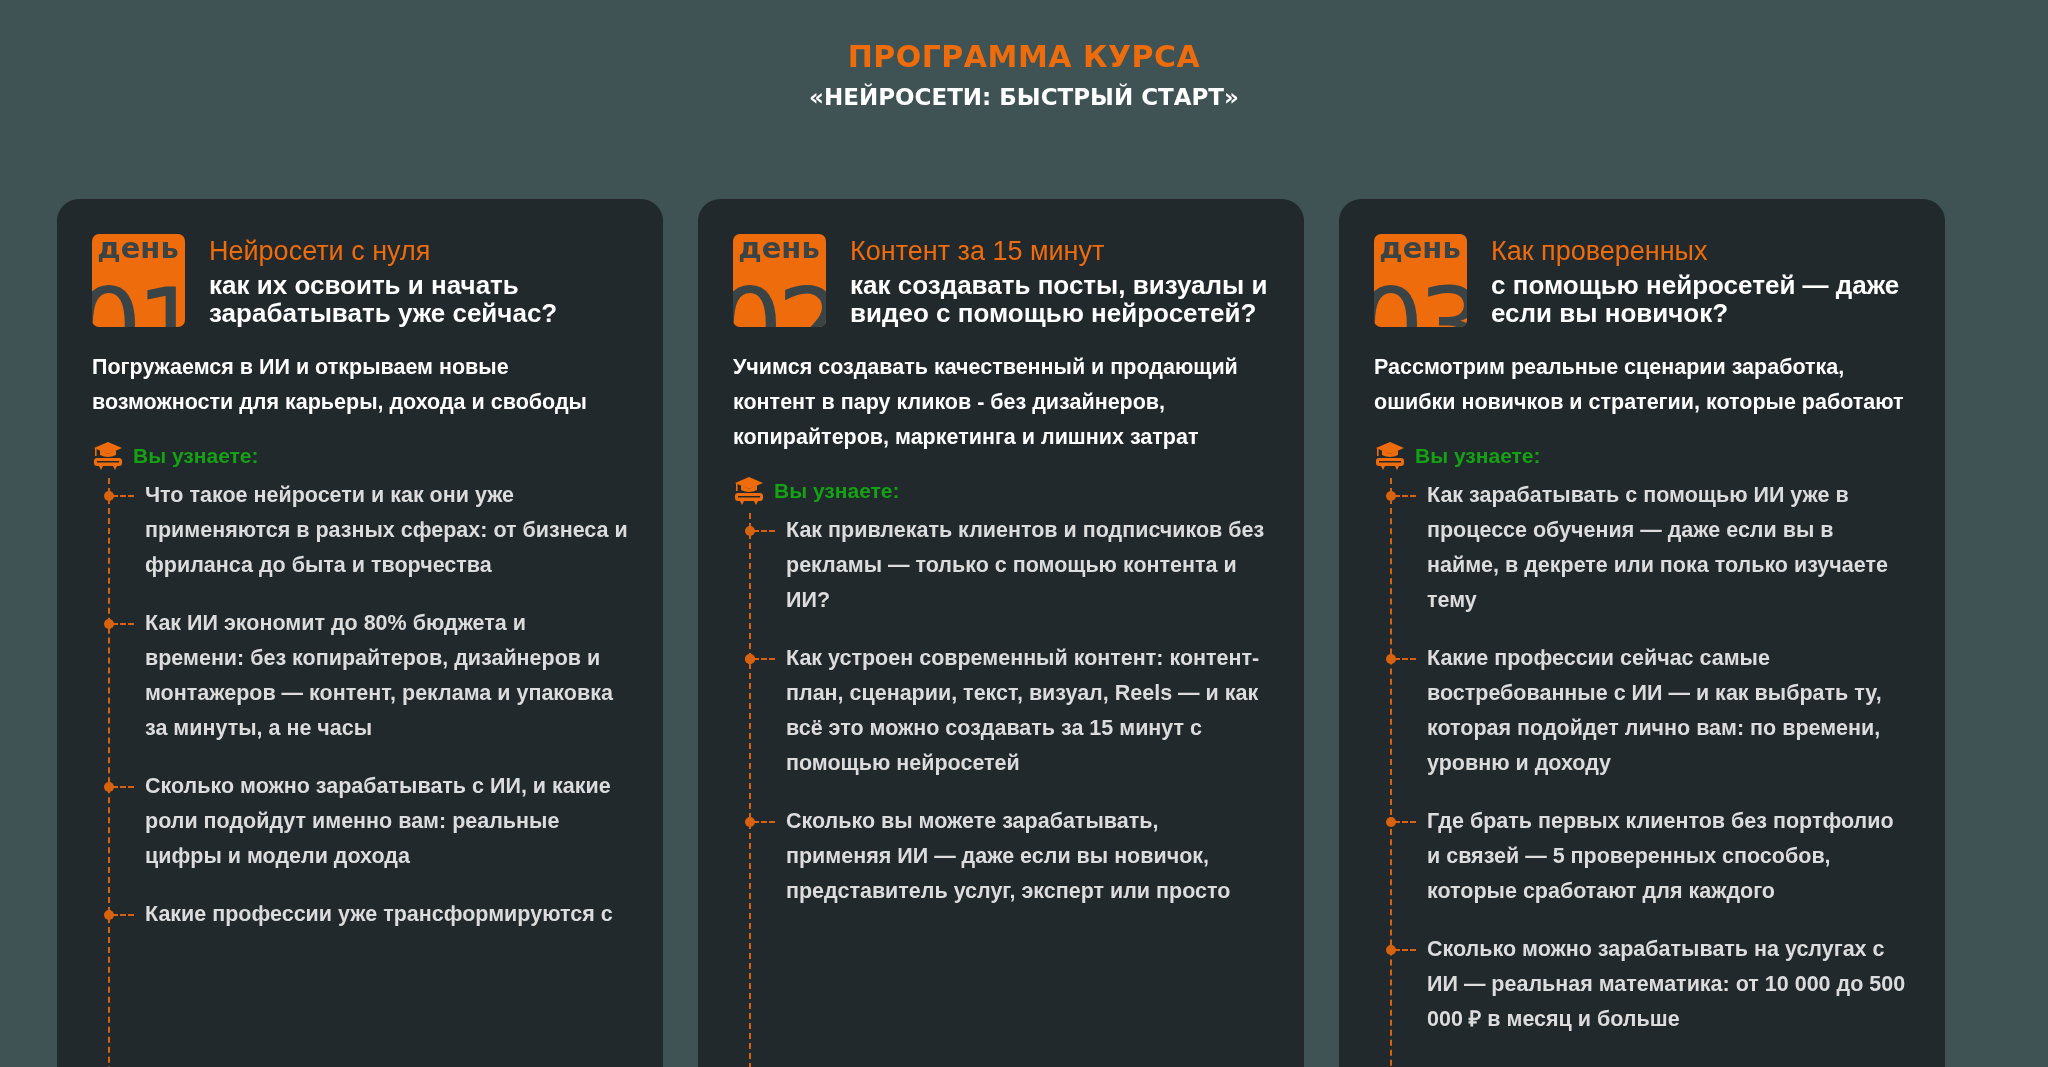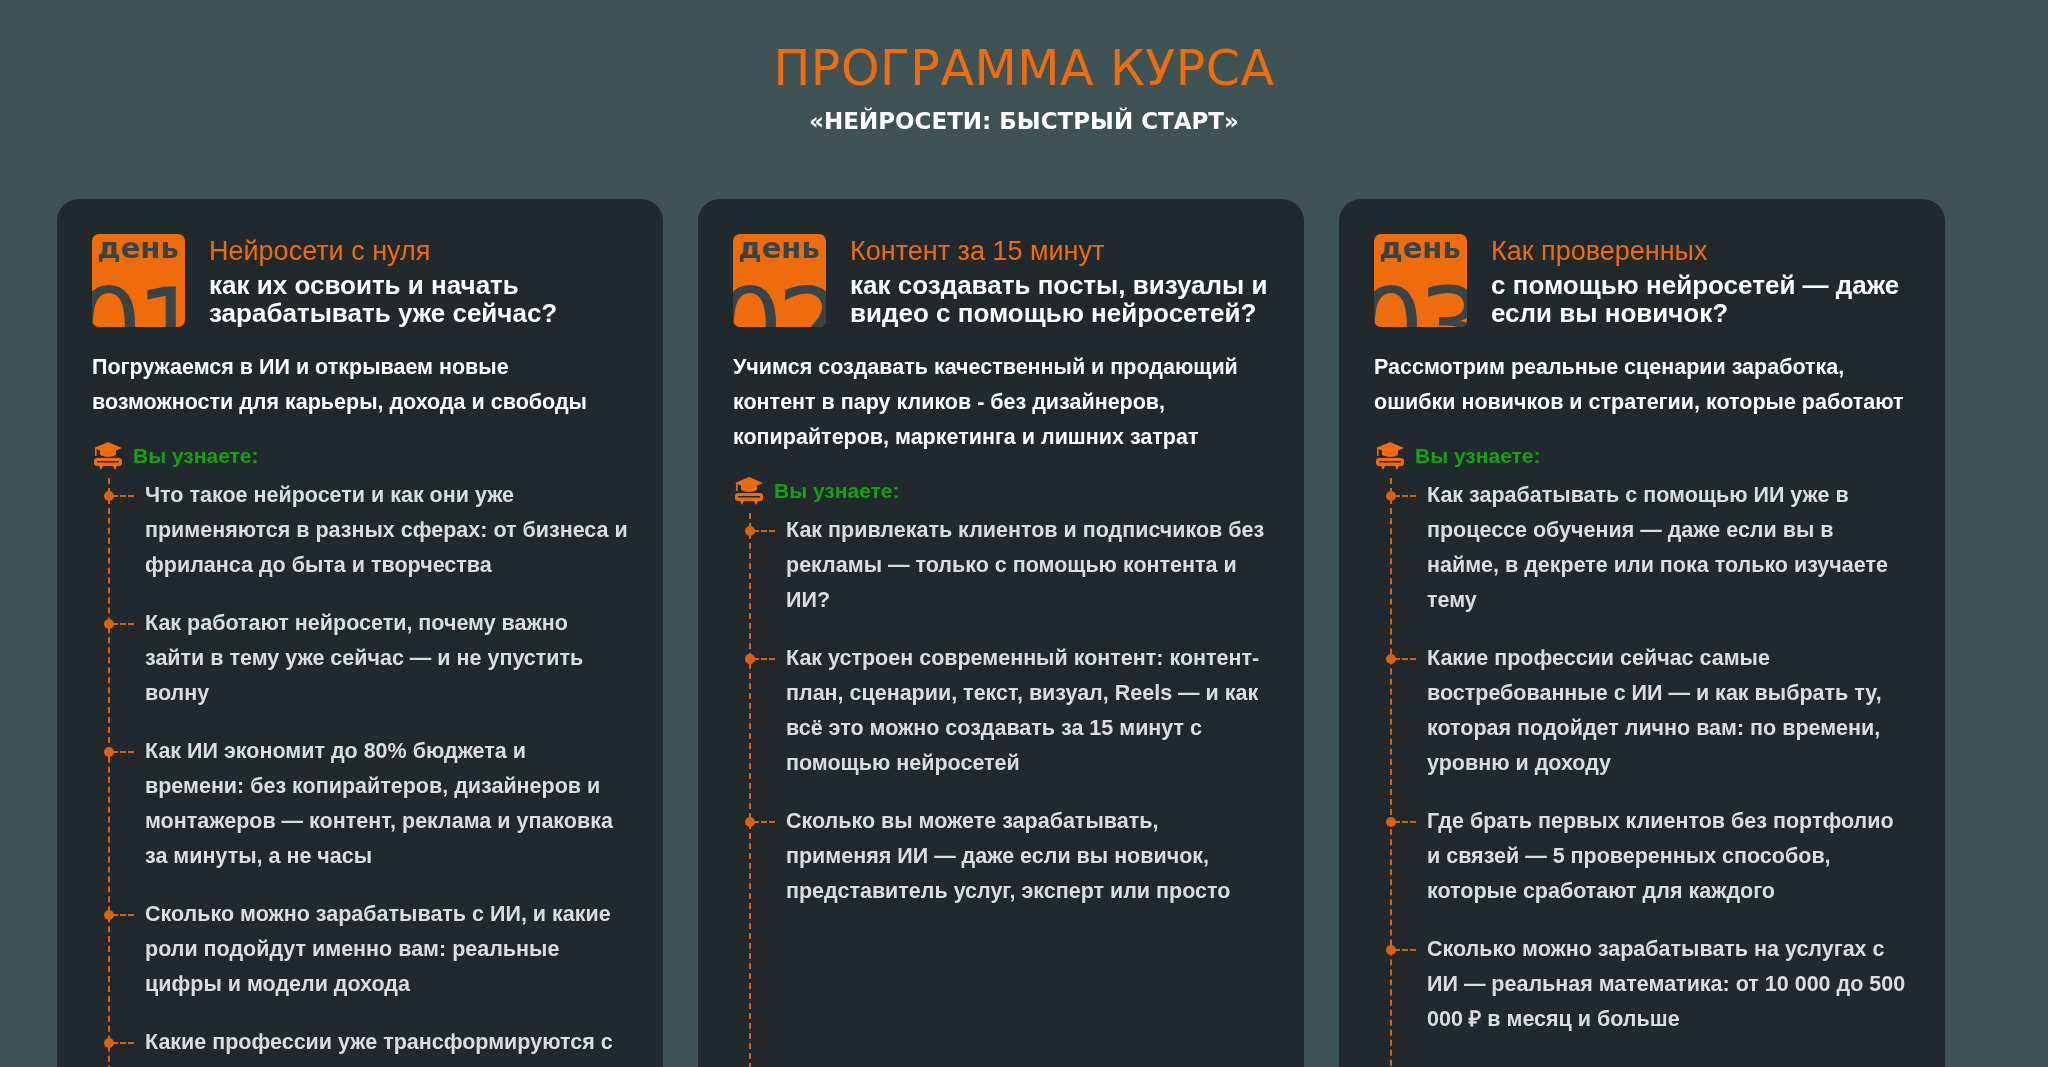--- a/index.html
+++ b/index.html
@@ -4,22 +4,22 @@
 <style>
   html, body { margin:0; padding:0; }
   body {
     width:2048px; height:1067px; overflow:hidden;
     background:#3f5254;
     font-family:"Liberation Sans", sans-serif;
     position:relative;
   }
   .hero { position:absolute; left:0; right:0; top:32px; text-align:center; }
   .hero-title {
-    color:#ee6c0c; font-size:49px; font-weight:400; letter-spacing:0.5px;
-    font-family:"DejaVu Sans", sans-serif; line-height:50px; margin:12px;
+    color:#ee6c0c; font-size:30px; font-weight:700; letter-spacing:0.5px;
+    font-family:"DejaVu Sans", sans-serif; line-height:50px; margin:0;
   }
   .hero-sub {
     color:#ffffff; font-size:23px; font-weight:700; 
     font-family:"DejaVu Sans", sans-serif; line-height:30px;
   }
   .cards { position:absolute; top:199px; left:57px; display:flex; gap:35px; }
   .card {
     width:606px; height:900px; background:#22292c; border-radius:22px;
     box-sizing:border-box; padding:35px 35px 0 35px; position:relative; overflow:hidden;
   }
@@ -90,21 +90,20 @@
         <rect x="3" y="8" width="1.6" height="8" fill="#ee6c0c"></rect>
         <rect x="2" y="18" width="28" height="8" rx="3" fill="#ee6c0c"></rect>
         <rect x="5" y="21" width="22" height="1.5" fill="#22292c"></rect>
         <path d="M7 26 L9 30 L11 26 Z M21 26 L23 30 L25 26 Z" fill="#ee6c0c"></path>
       </svg>
       <span class="learn-label">Вы узнаете:</span>
     </div>
     <div class="list">
       <div class="vline"></div>
       <div class="item"><span class="dot"></span><span class="dash"></span><span>Что такое нейросети и как они уже применяются в разных сферах: от бизнеса и фриланса до быта и творчества</span></div>
-      <div class="item"><span class="dot"></span><span class="dash"></span><span>Как работают нейросети, почему важно зайти в тему уже сейчас — и не упустить волну</span></div>
       <div class="item"><span class="dot"></span><span class="dash"></span><span>Как ИИ экономит до 80% бюджета и времени: без копирайтеров, дизайнеров и монтажеров — контент, реклама и упаковка за минуты, а не часы</span></div>
       <div class="item"><span class="dot"></span><span class="dash"></span><span>Сколько можно зарабатывать с ИИ, и какие роли подойдут именно вам: реальные цифры и модели дохода</span></div>
       <div class="item"><span class="dot"></span><span class="dash"></span><span>Какие профессии уже трансформируются с</span></div>
     </div>
   </div>
 
   <div class="card">
     <div class="card-head">
       <div class="badge">
         <svg width="93" height="93" viewBox="0 0 93 93">

